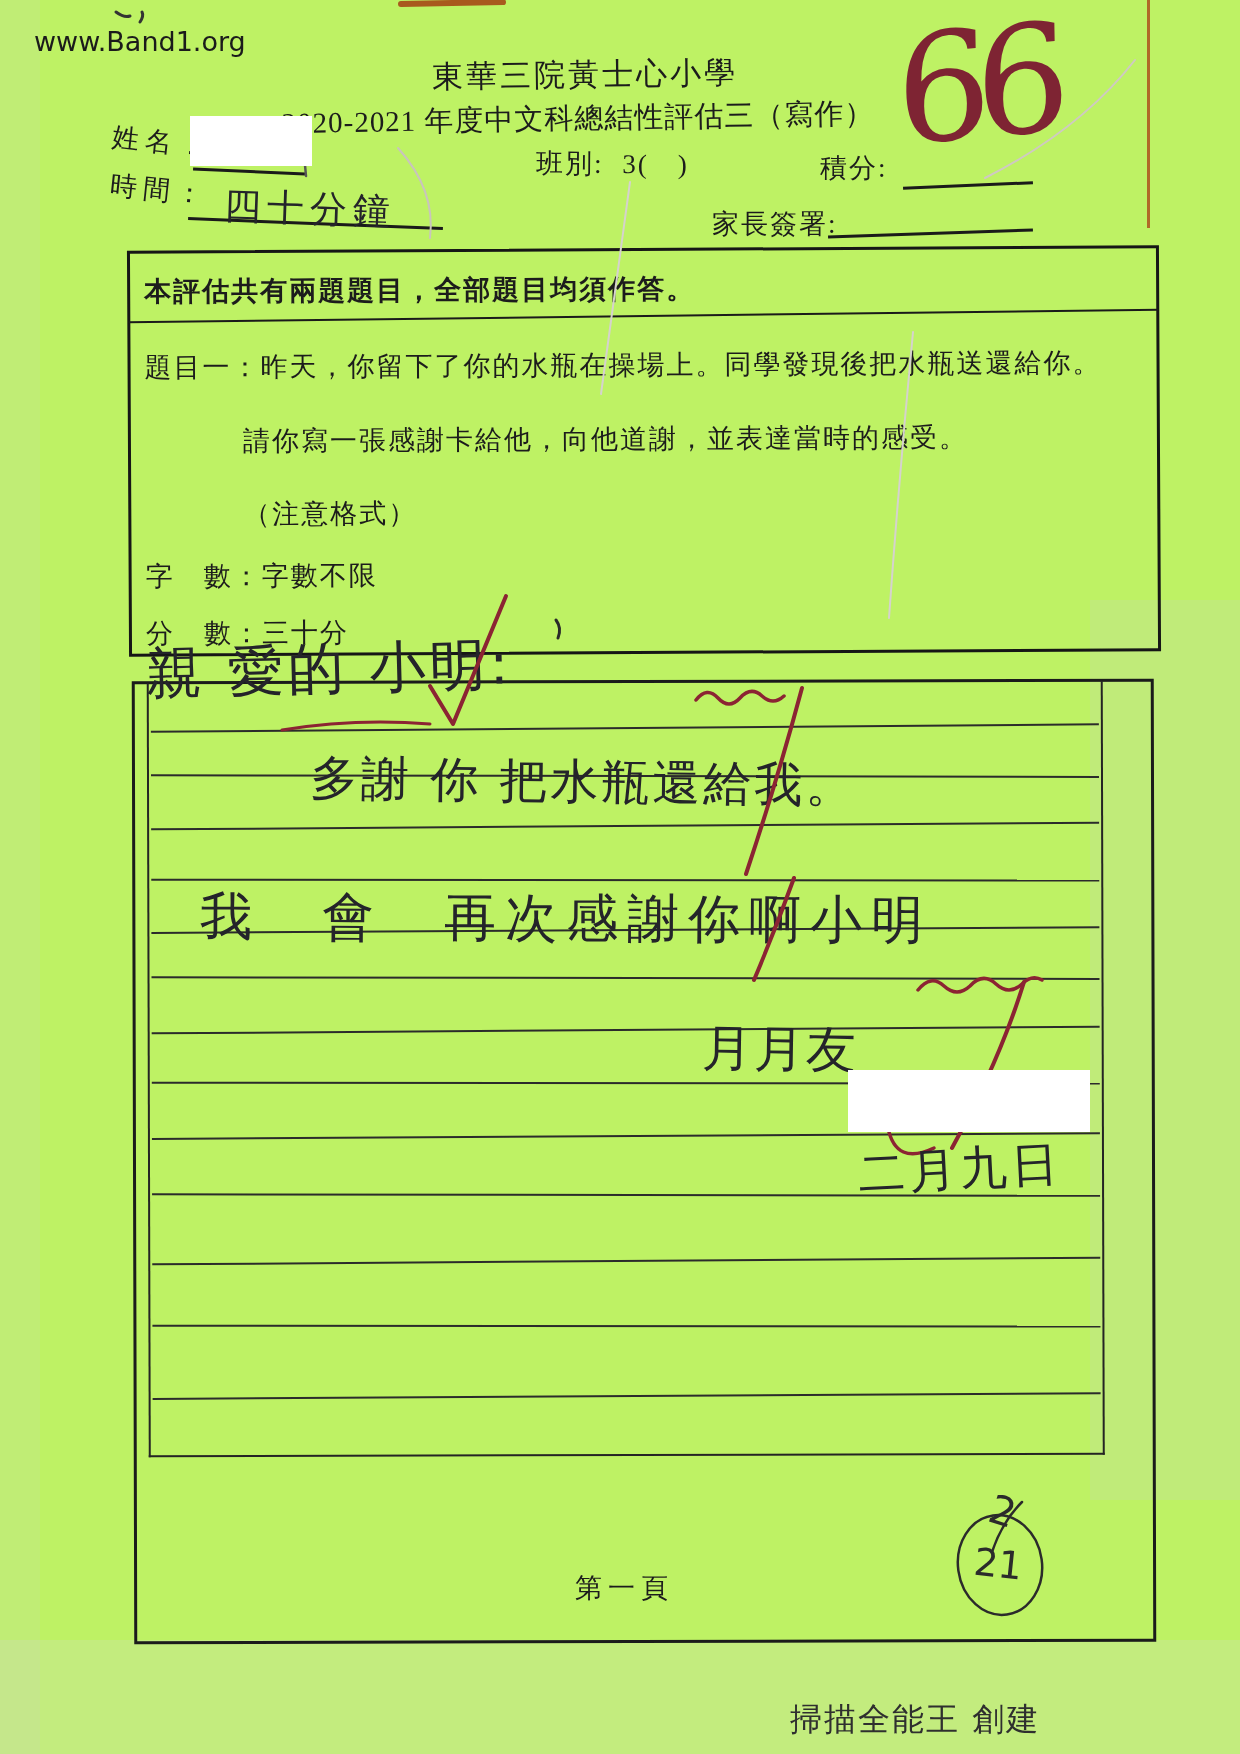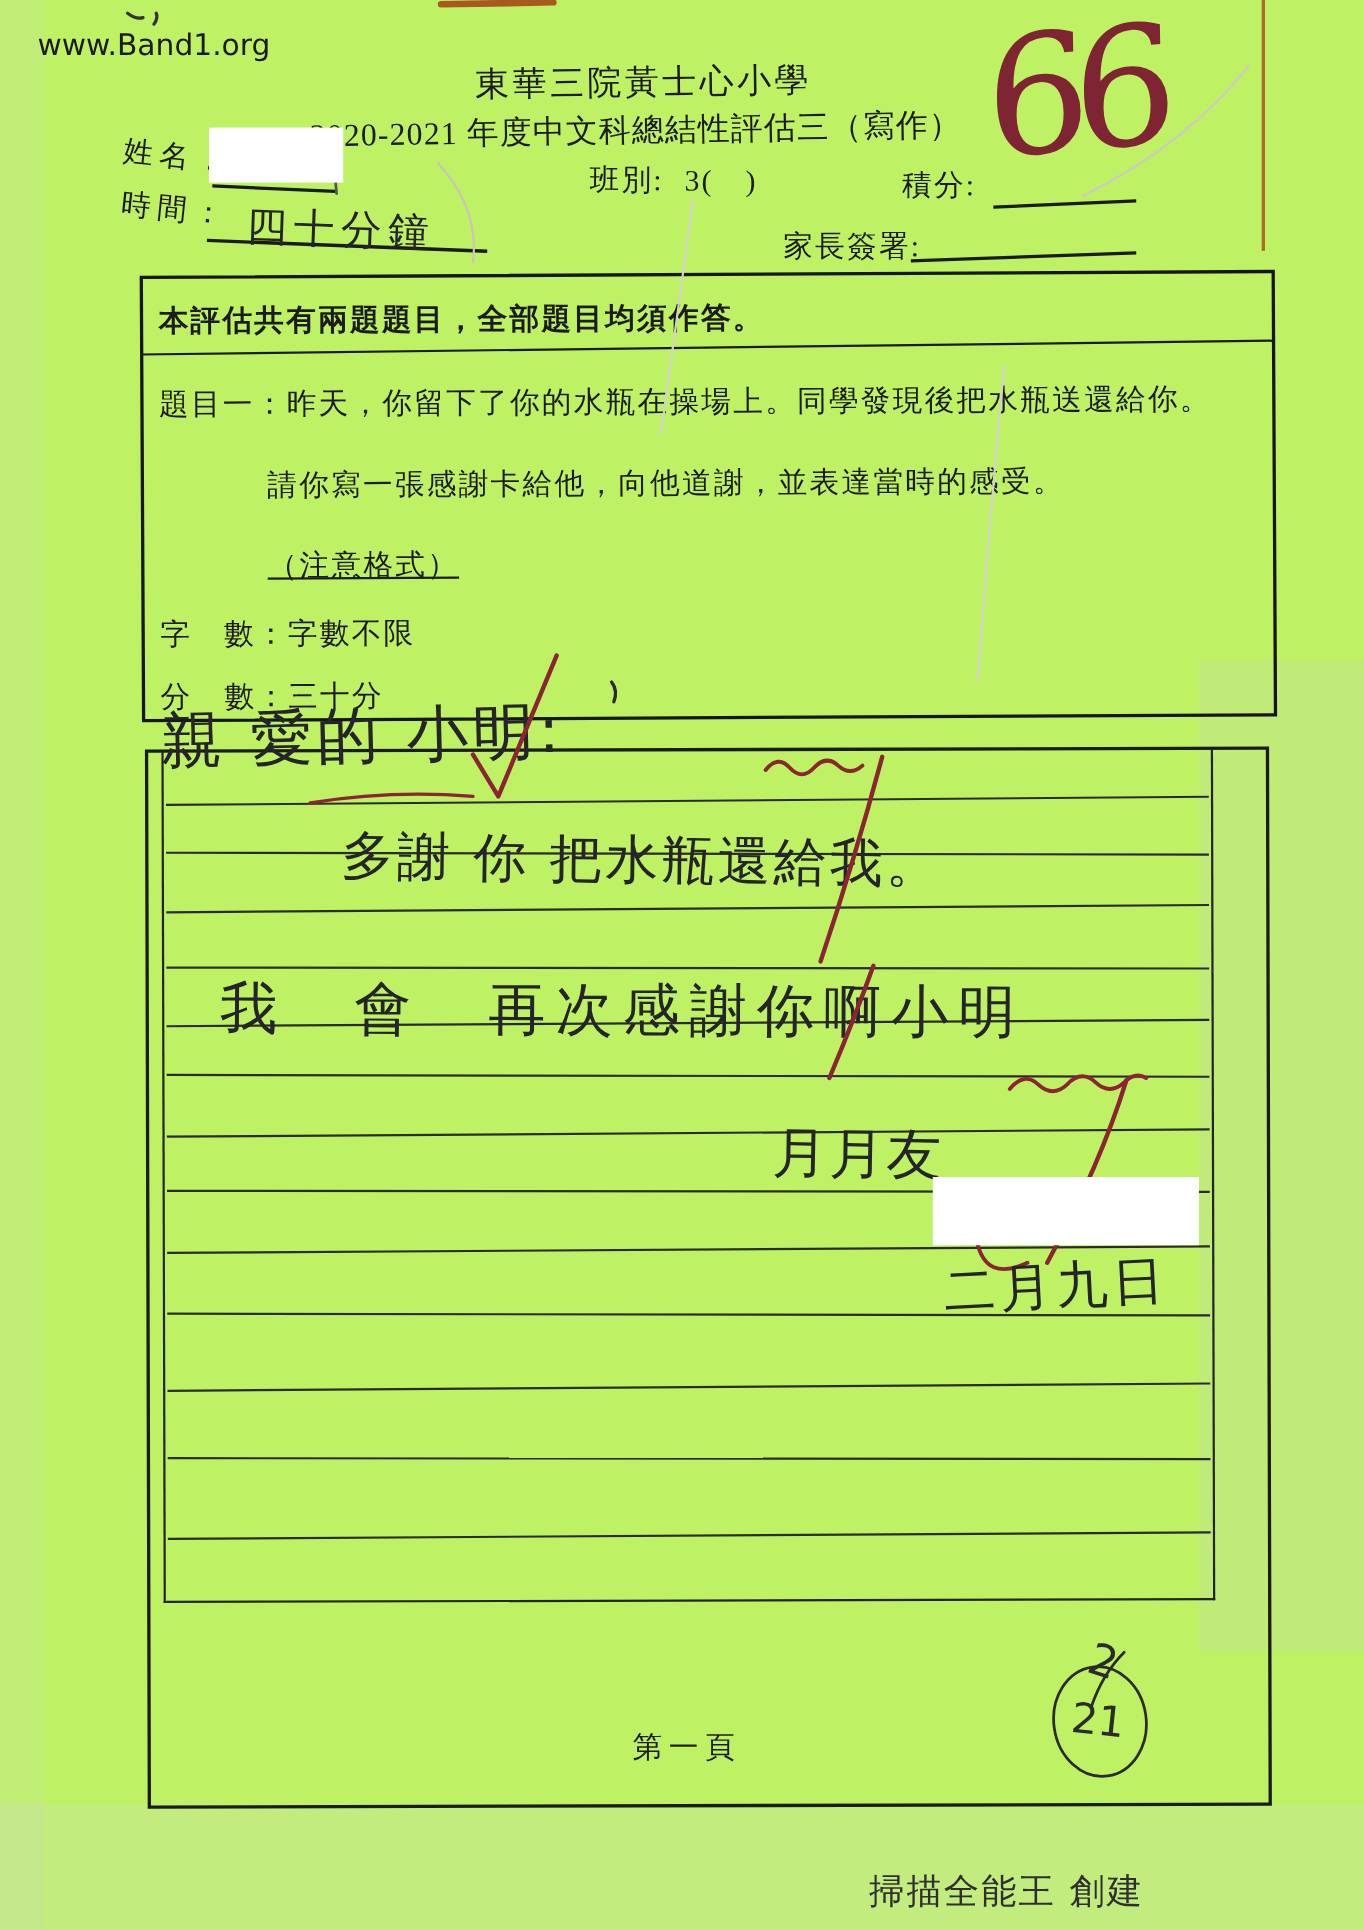--- a/index.html
+++ b/index.html
@@ -66,21 +66,21 @@
   <div class="abs score66">66</div>
 
   <div class="abs plabel" style="left:712px;top:206px;letter-spacing:2px;text-align:right;">家長簽署:</div>
   <div class="abs uline" style="left:828px;top:232px;width:205px;transform:rotate(-2deg);"></div>
 
   <div class="abs ibox">
     <div class="row heading" style="left:14px;top:20px;">本評估共有兩題題目，全部題目均須作答。</div>
     <div class="sep"></div>
     <div class="row" style="left:14px;top:96px;">題目一：昨天，你留下了你的水瓶在操場上。同學發現後把水瓶送還給你。</div>
     <div class="row" style="left:112px;top:170px;">請你寫一張感謝卡給他，向他道謝，並表達當時的感受。</div>
-    <div class="row" style="left:112px;top:243px;text-decoration:underline;">（注意格式）</div>
+    <div class="row" style="left:112px;top:243px;">（注意格式）</div>
     <div class="row" style="left:14px;top:305px;">字　數：字數不限</div>
     <div class="row" style="left:14px;top:362px;">分　數：三十分</div>
   </div>
 
   <div class="abs wbox">
     <div class="rbox">
       <div class="rline" style="top:45px;transform:rotate(-0.3deg);"></div>
       <div class="rline" style="top:93px;transform:rotate(0.25deg);"></div>
       <div class="rline" style="top:143px;transform:rotate(-0.25deg);"></div>
       <div class="rline" style="top:197px;transform:rotate(0.2deg);"></div>

